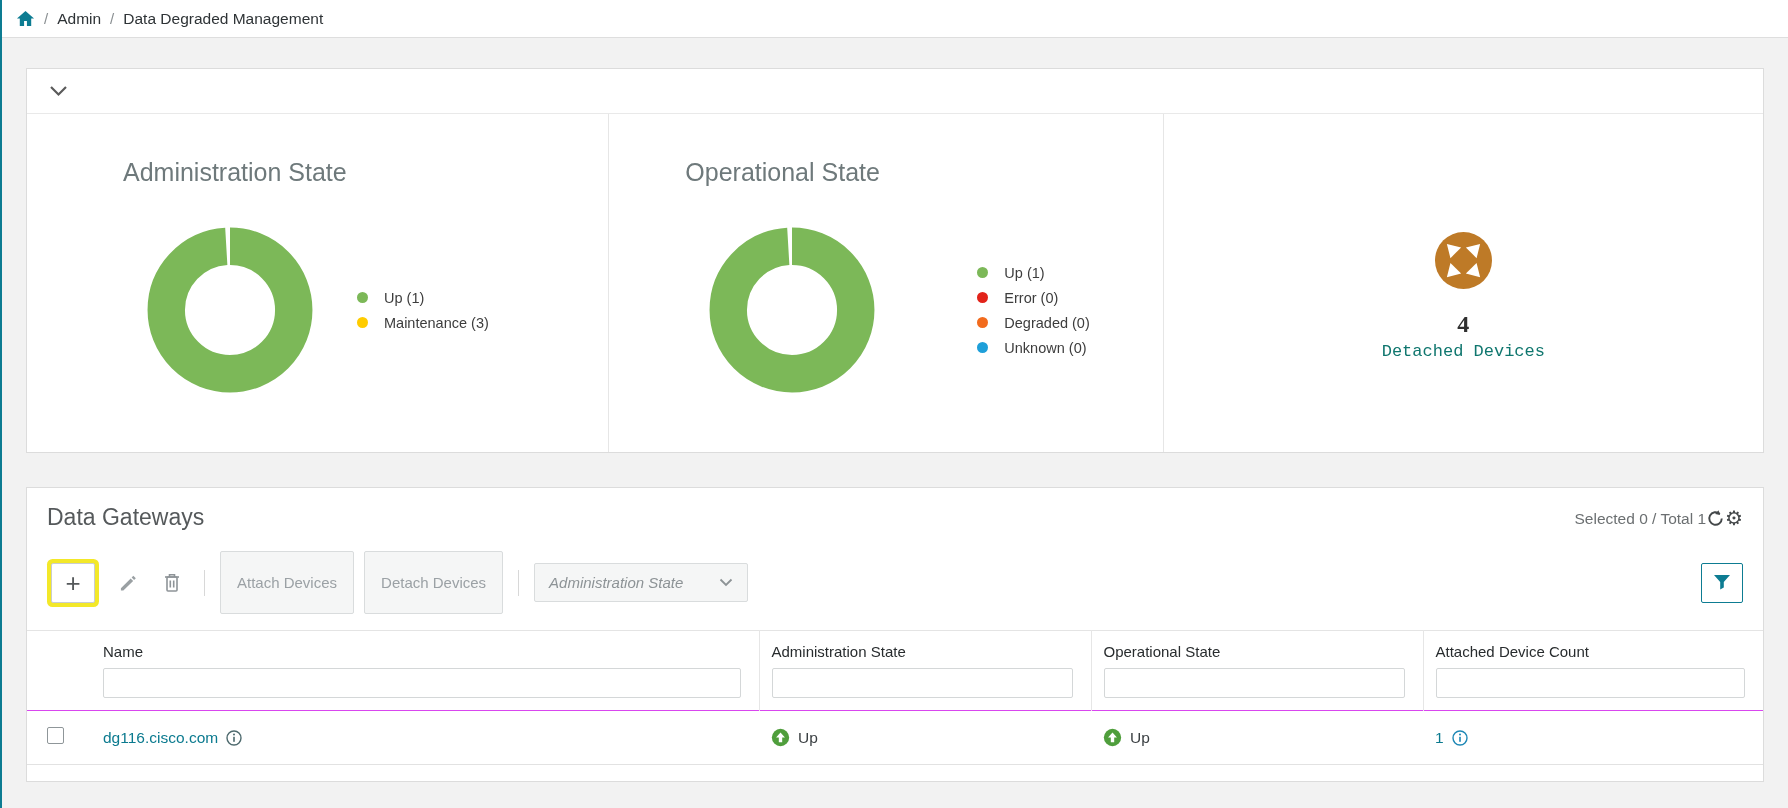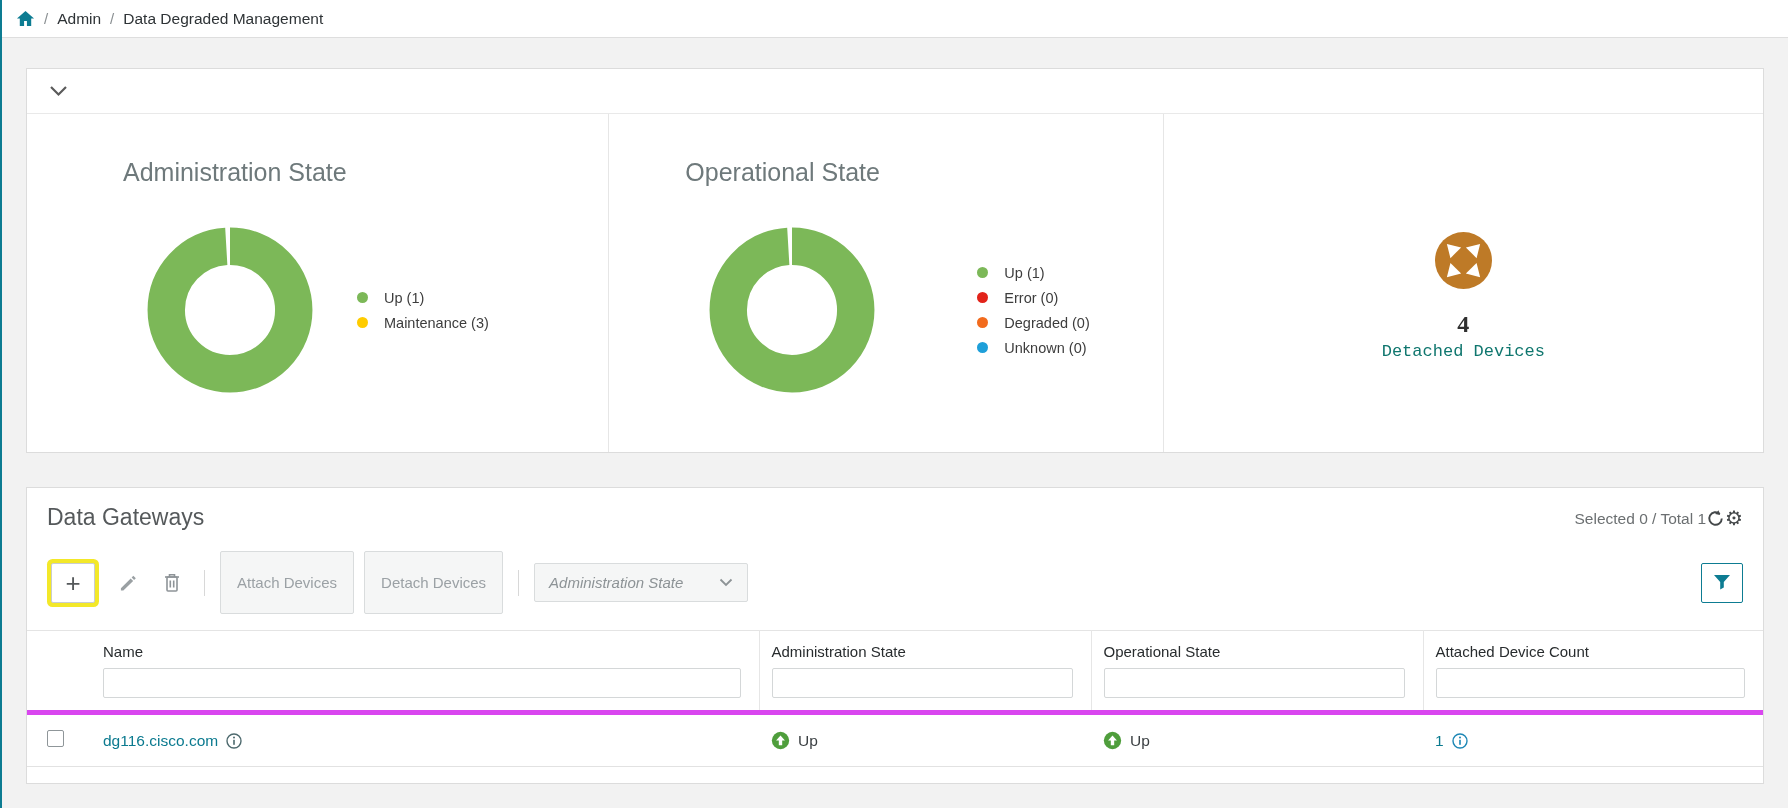--- a/index.html
+++ b/index.html
@@ -95,21 +95,21 @@
   .gw-table thead th {
     text-align: left; font-weight: 400; font-size: 15px; color: #282c2e;
     padding: 12px 12px 8px; border-top: 1px solid #e4e4e4; cursor: pointer;
   }
   .gw-table thead th.sep, .gw-table td.sep { border-right: 1px solid #e6e6e6; }
   .gw-table .filter-row td { padding: 0 12px 12px; }
   .filter-input {
     width: calc(100% - 6px); height: 30px; border: 1px solid #d4d7d8; border-radius: 2px;
     font-family: inherit; font-size: 14px; padding: 0 8px; background: #fff;
   }
-  .gw-table tbody tr { border-top: 5px solid #d946ef; border-bottom: 1px solid #e2e2e2; height: 54px; }
+  .gw-table tbody tr { border-top: 1px solid #d946ef; border-bottom: 1px solid #e2e2e2; height: 54px; }
   .gw-table tbody td { padding-left: 12px; vertical-align: middle; }
   .cell-flex { display: flex; align-items: center; gap: 8px; }
   .checkbox { width: 17px; height: 17px; border: 1.5px solid #8f9699; border-radius: 2px; background: #fff; display: inline-block; margin-left: 8px; cursor: pointer; }
   .gw-link { color: #0b7a8f; font-size: 15.5px; text-decoration: none; cursor: pointer; }
   .state-text { font-size: 15.5px; color: #3a3f42; }
   .ic { display: inline-flex; }
 </style>
 </head>
 <body>
 

